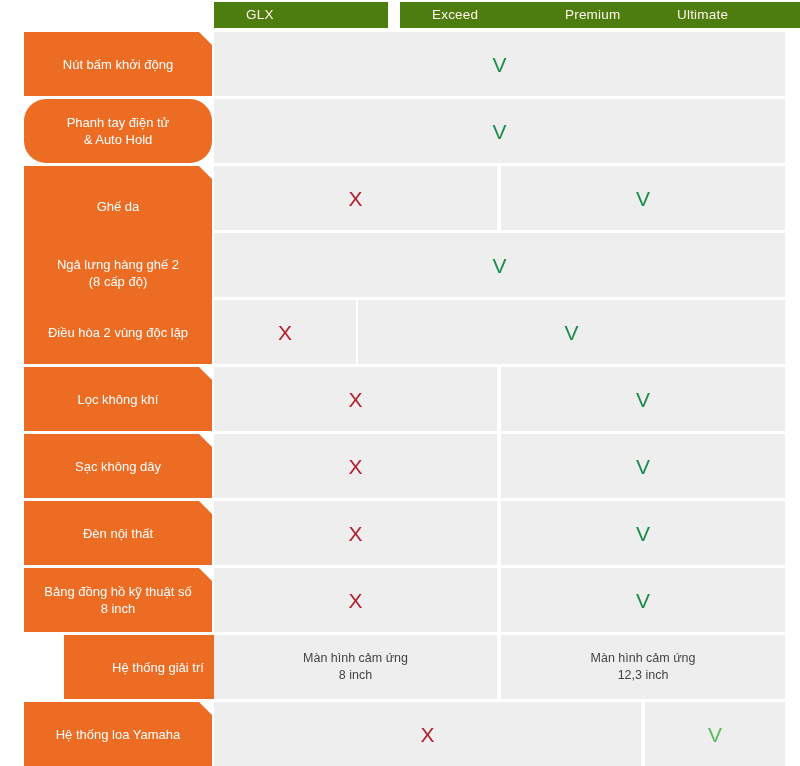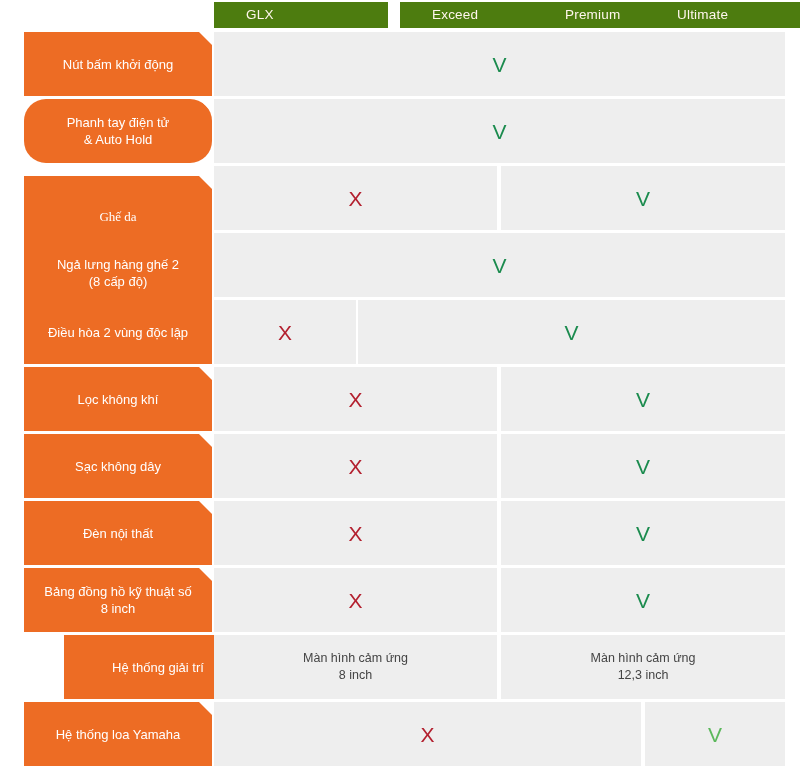--- a/index.html
+++ b/index.html
@@ -113,21 +113,21 @@
     </div>
 
   <div class="label-col">
       <div class="row-label" style="top: 32px; height: 64px;">
         <span>Nút bấm khởi động</span>
       </div>
       <div class="row-label" style="top: 99px; height: 64px; border-radius: 22px;">
         <span>Phanh tay điện tử
 &amp; Auto Hold</span>
       </div>
-      <div class="row-label" style="top: 176px; height: 80px; font-family: Liberation Serif, serif;">
+      <div class="row-label" style="top: 166px; height: 80px;">
         <span>Ghế da</span>
       </div>
       <div class="row-label" style="top: 233px; height: 80px;">
         <span>Ngả lưng hàng ghế 2
 (8 cấp độ)</span>
       </div>
       <div class="row-label" style="top: 300px; height: 64px;">
         <span>Điều hòa 2 vùng độc lập</span>
       </div>
       <div class="row-label" style="top: 367px; height: 64px;">

